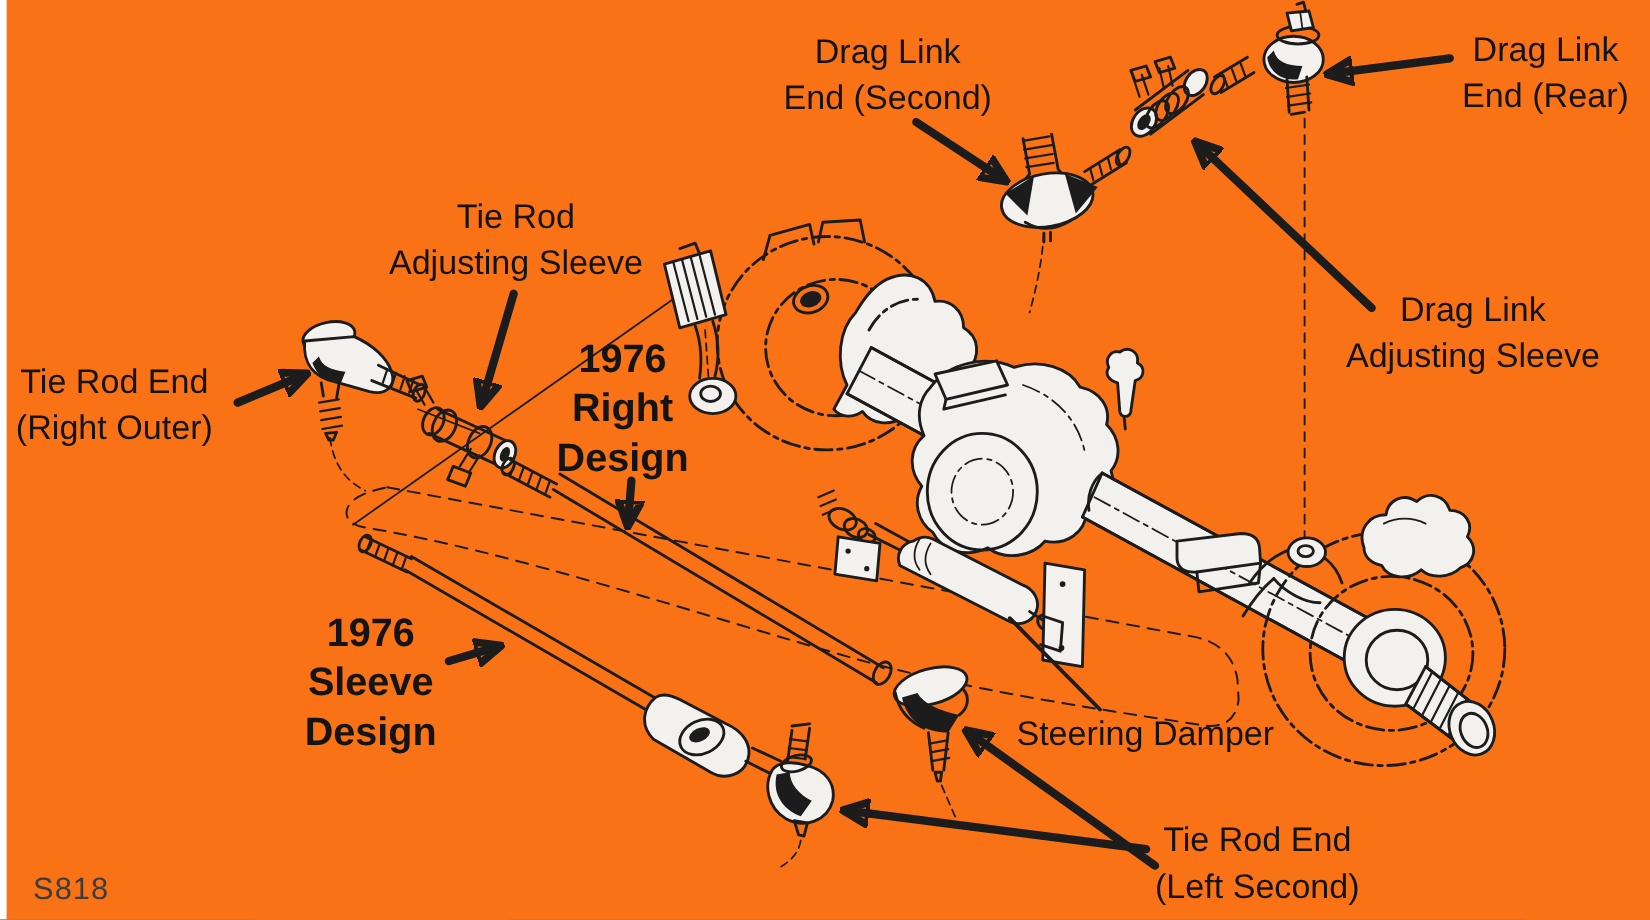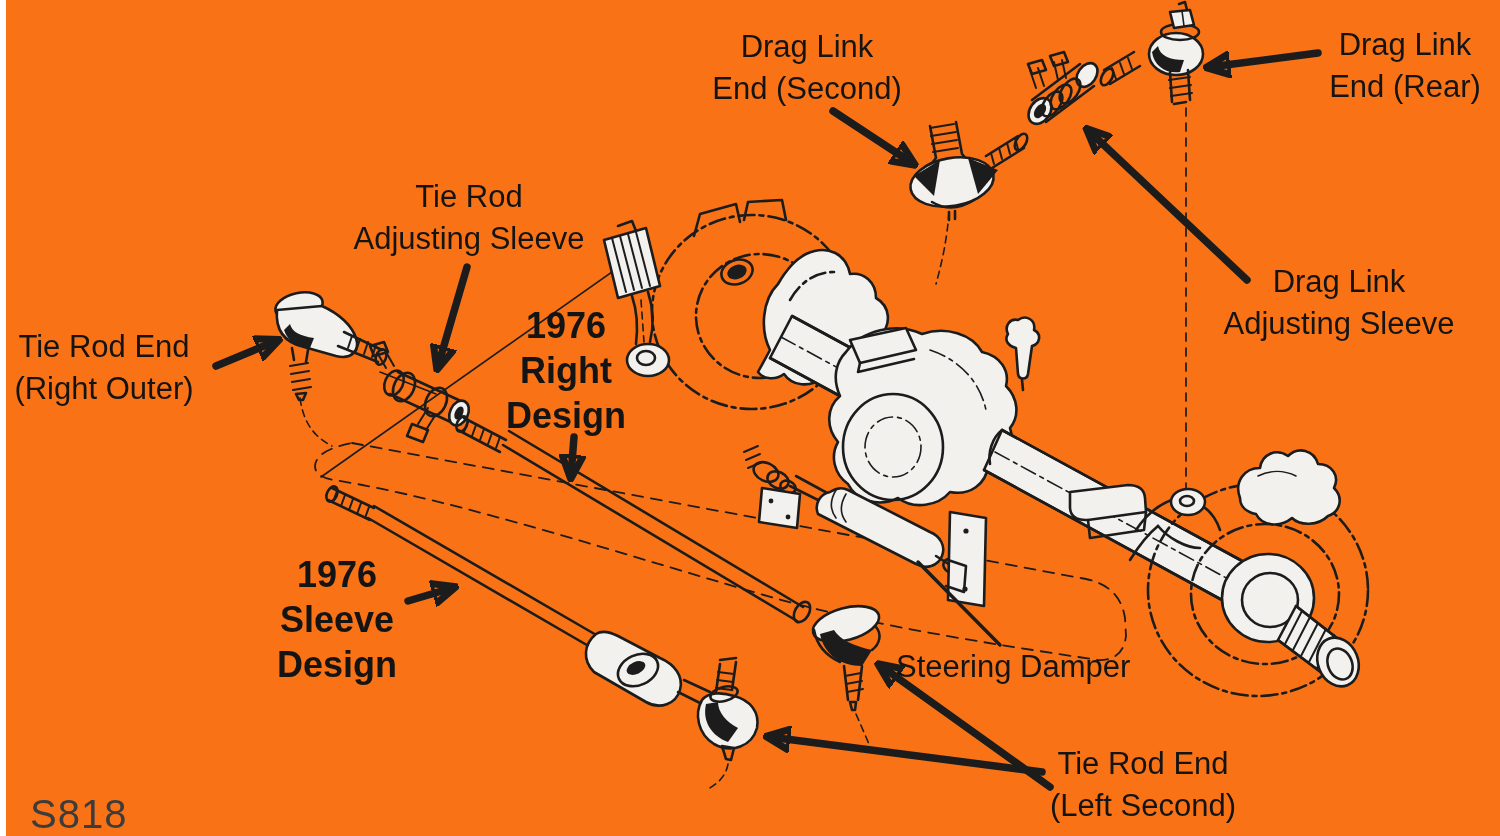--- a/index.html
+++ b/index.html
@@ -30,21 +30,21 @@
   .art .arrow{stroke-width:7.5;}
   .art .leader{stroke-width:3.5;}
   .lbl{
     position:absolute;text-align:center;color:#141414;
     font-size:31px;line-height:42px;font-weight:400;z-index:10;
     white-space:nowrap;
   }
   .lbl.bold{font-weight:700;font-size:36px;line-height:45px;}
   .code{
     position:absolute;left:30px;top:792px;z-index:10;
-    font-size:40px;color:#3c3c3c;letter-spacing:1px;font-weight:400;
+    font-size:28px;color:#3c3c3c;letter-spacing:1px;font-weight:400;
   }
 </style>
 </head>
 <body>
 
 <div class="canvas">
 
 <svg class="art" width="1500" height="836" viewBox="0 0 1500 836">
   <defs>
     <marker id="ah" viewBox="0 0 10 10" refX="7.5" refY="5" markerWidth="3.6" markerHeight="3.6" orient="auto-start-reverse">
@@ -357,21 +357,21 @@
   <div>Drag Link</div>
   <div>Adjusting Sleeve</div>
 </div>
 
 <div class="lbl bold" style="left:262px;top:552px;width:150px;">
   <div>1976</div>
   <div>Sleeve</div>
   <div>Design</div>
 </div>
 
-<div class="lbl" style="left:896px;top:646px;width:224px;">
+<div class="lbl" style="left:924px;top:646px;width:224px;">
   <div>Steering Damper</div>
 </div>
 
 <div class="lbl" style="left:1031px;top:743px;width:224px;">
   <div>Tie Rod End</div>
   <div>(Left Second)</div>
 </div>
 
 <div class="code">S818</div>
 

